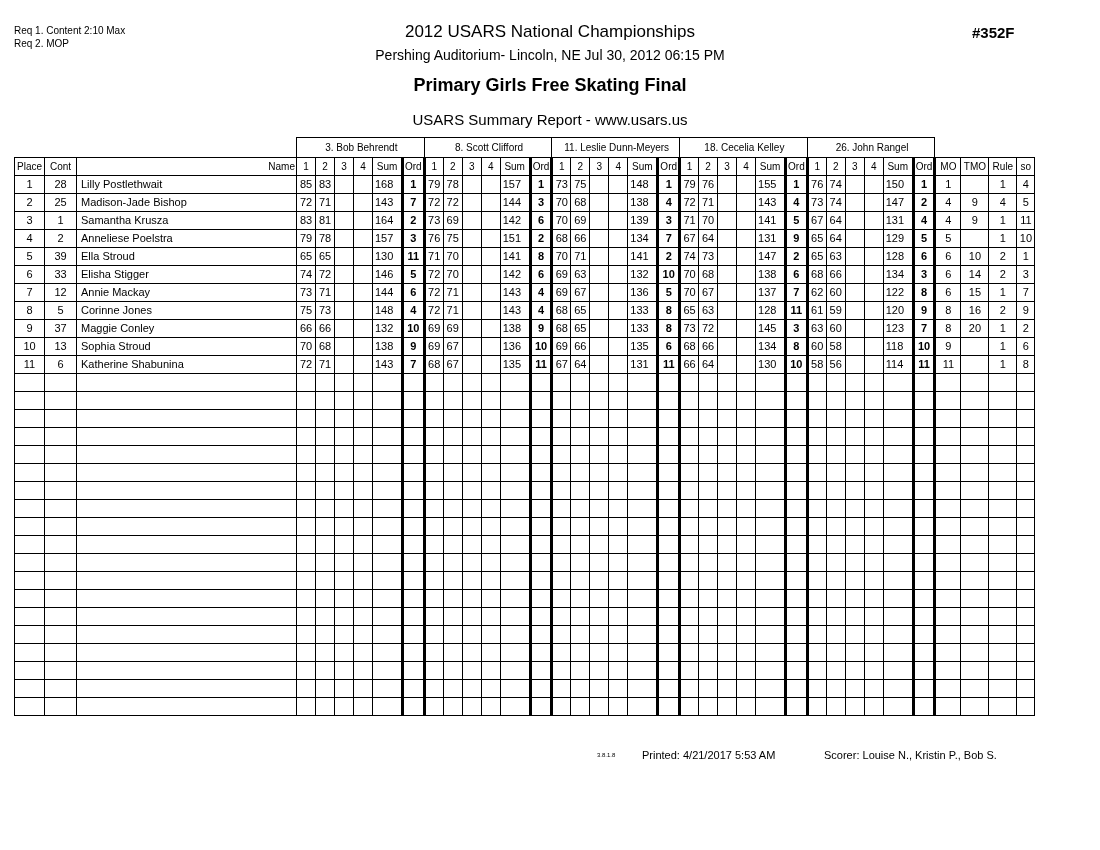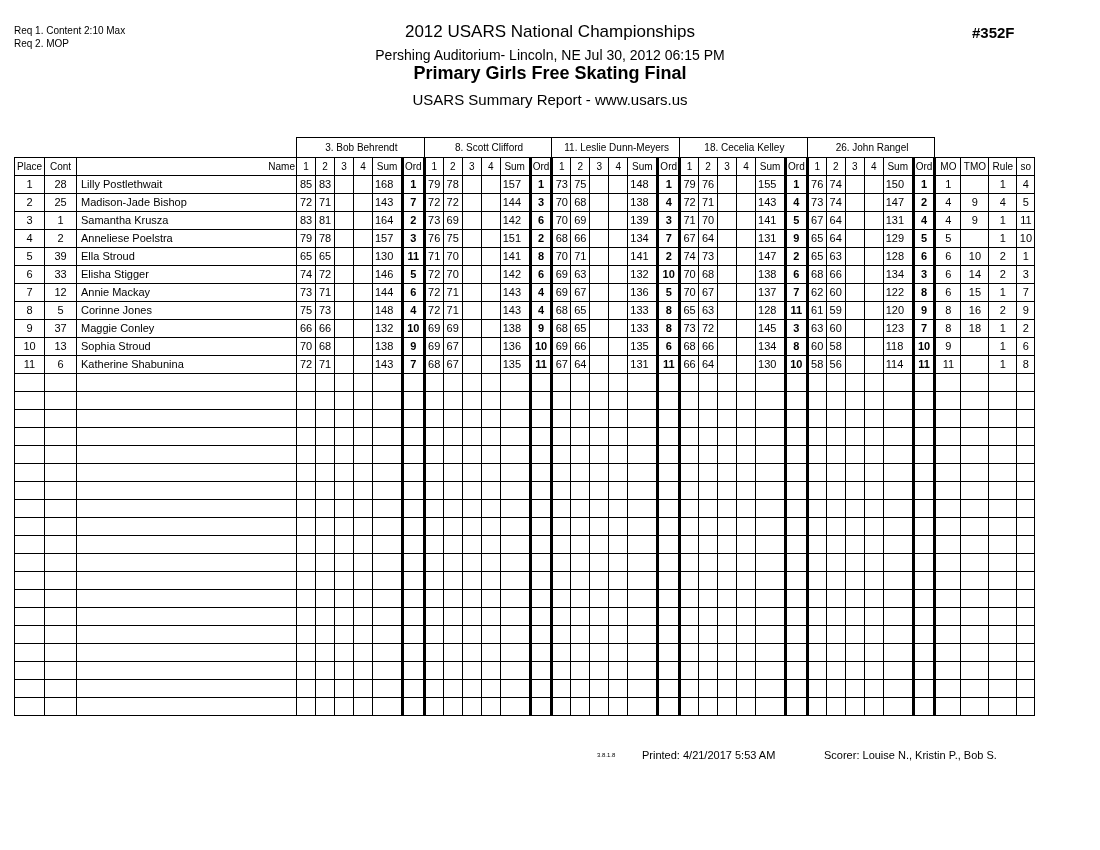--- a/index.html
+++ b/index.html
@@ -5,22 +5,22 @@
   * { margin:0; padding:0; box-sizing:border-box; }
   html,body { width:1100px; height:850px; background:#fff; color:#000;
     font-family:"Liberation Sans", sans-serif; }
   .page { position:absolute; left:0; top:0; width:1100px; height:850px; background:#fff; }
 
   .req-block { position:absolute; left:14px; top:24px; font-size:10px; line-height:13px; }
 
   .center-header { position:absolute; left:0; top:22px; width:100%; text-align:center; }
   .title { font-size:17px; font-weight:normal; }
   .venue { font-size:14px; margin-top:5px; }
-  .event { font-size:18px; font-weight:bold; margin-top:0; }
-  .report-type { font-size:15px; margin-top:7px; }
+  .event { font-size:18px; font-weight:bold; margin-top:12px; }
+  .report-type { font-size:15px; margin-top:15px; }
 
   .event-number { position:absolute; left:972px; top:24px; font-size:15px; font-weight:bold; }
 
   .report-table { position:absolute; left:14px; top:137px; border-collapse:collapse; table-layout:fixed; }
   .report-table td, .report-table th {
     border:1px solid #000; font-size:11px; font-weight:normal; height:18px;
     line-height:17px; padding:0 2px; overflow:hidden; white-space:nowrap;
   }
   .report-table tr.judge-row td { height:20px; line-height:19px; }
   td.spacer { border:none; background:transparent; }
@@ -489,21 +489,21 @@
           <td class="score"></td>
           <td class="sum">145</td>
           <td class="ord hl hr">3</td>
           <td class="score">63</td>
           <td class="score">60</td>
           <td class="score"></td>
           <td class="score"></td>
           <td class="sum">123</td>
           <td class="ord hl hr">7</td>
           <td class="tail">8</td>
-          <td class="tail">18</td>
+          <td class="tail">20</td>
           <td class="tail">1</td>
           <td class="tail">2</td>
         </tr>
         <tr>
           <td class="place">10</td>
           <td class="cont">13</td>
           <td class="name">Sophia Stroud</td>
           <td class="score">70</td>
           <td class="score">68</td>
           <td class="score"></td>

